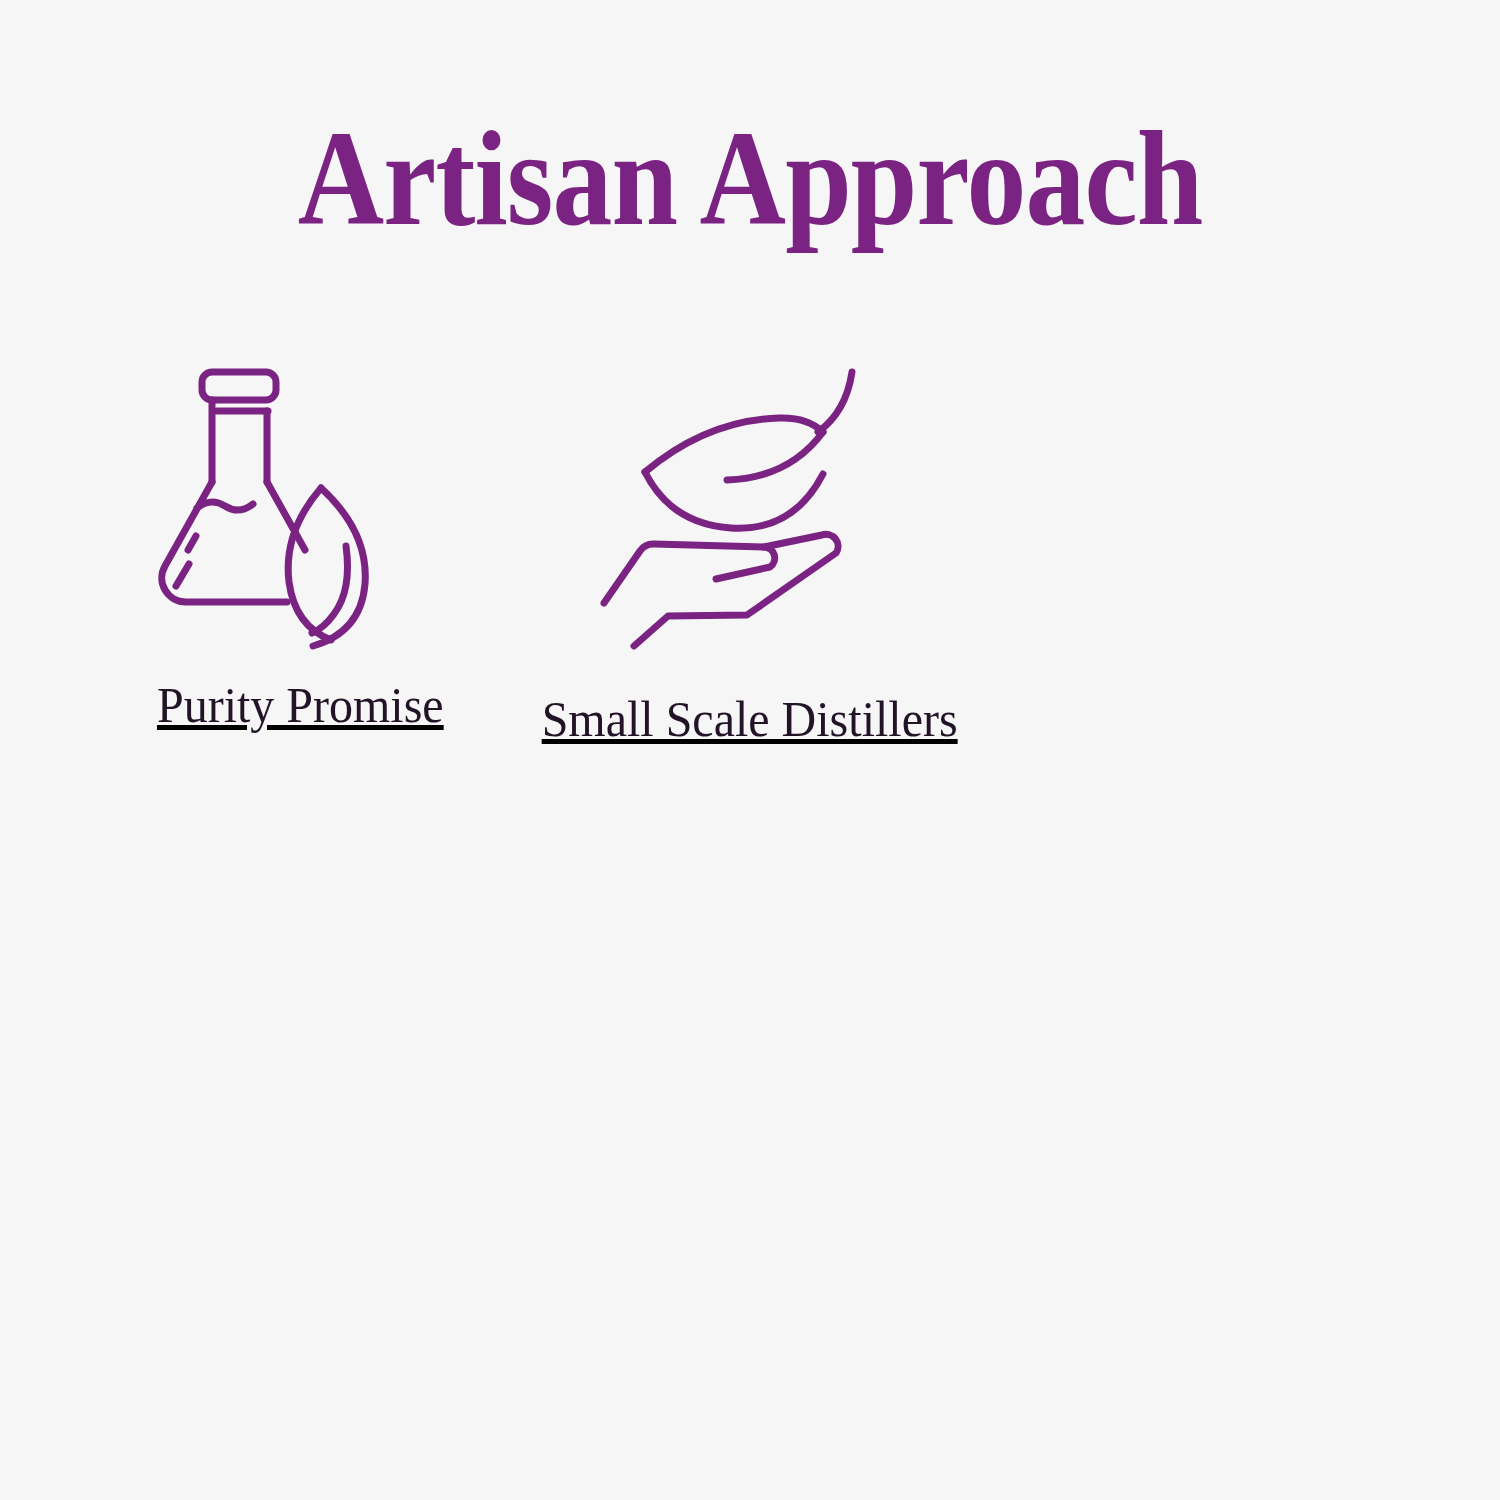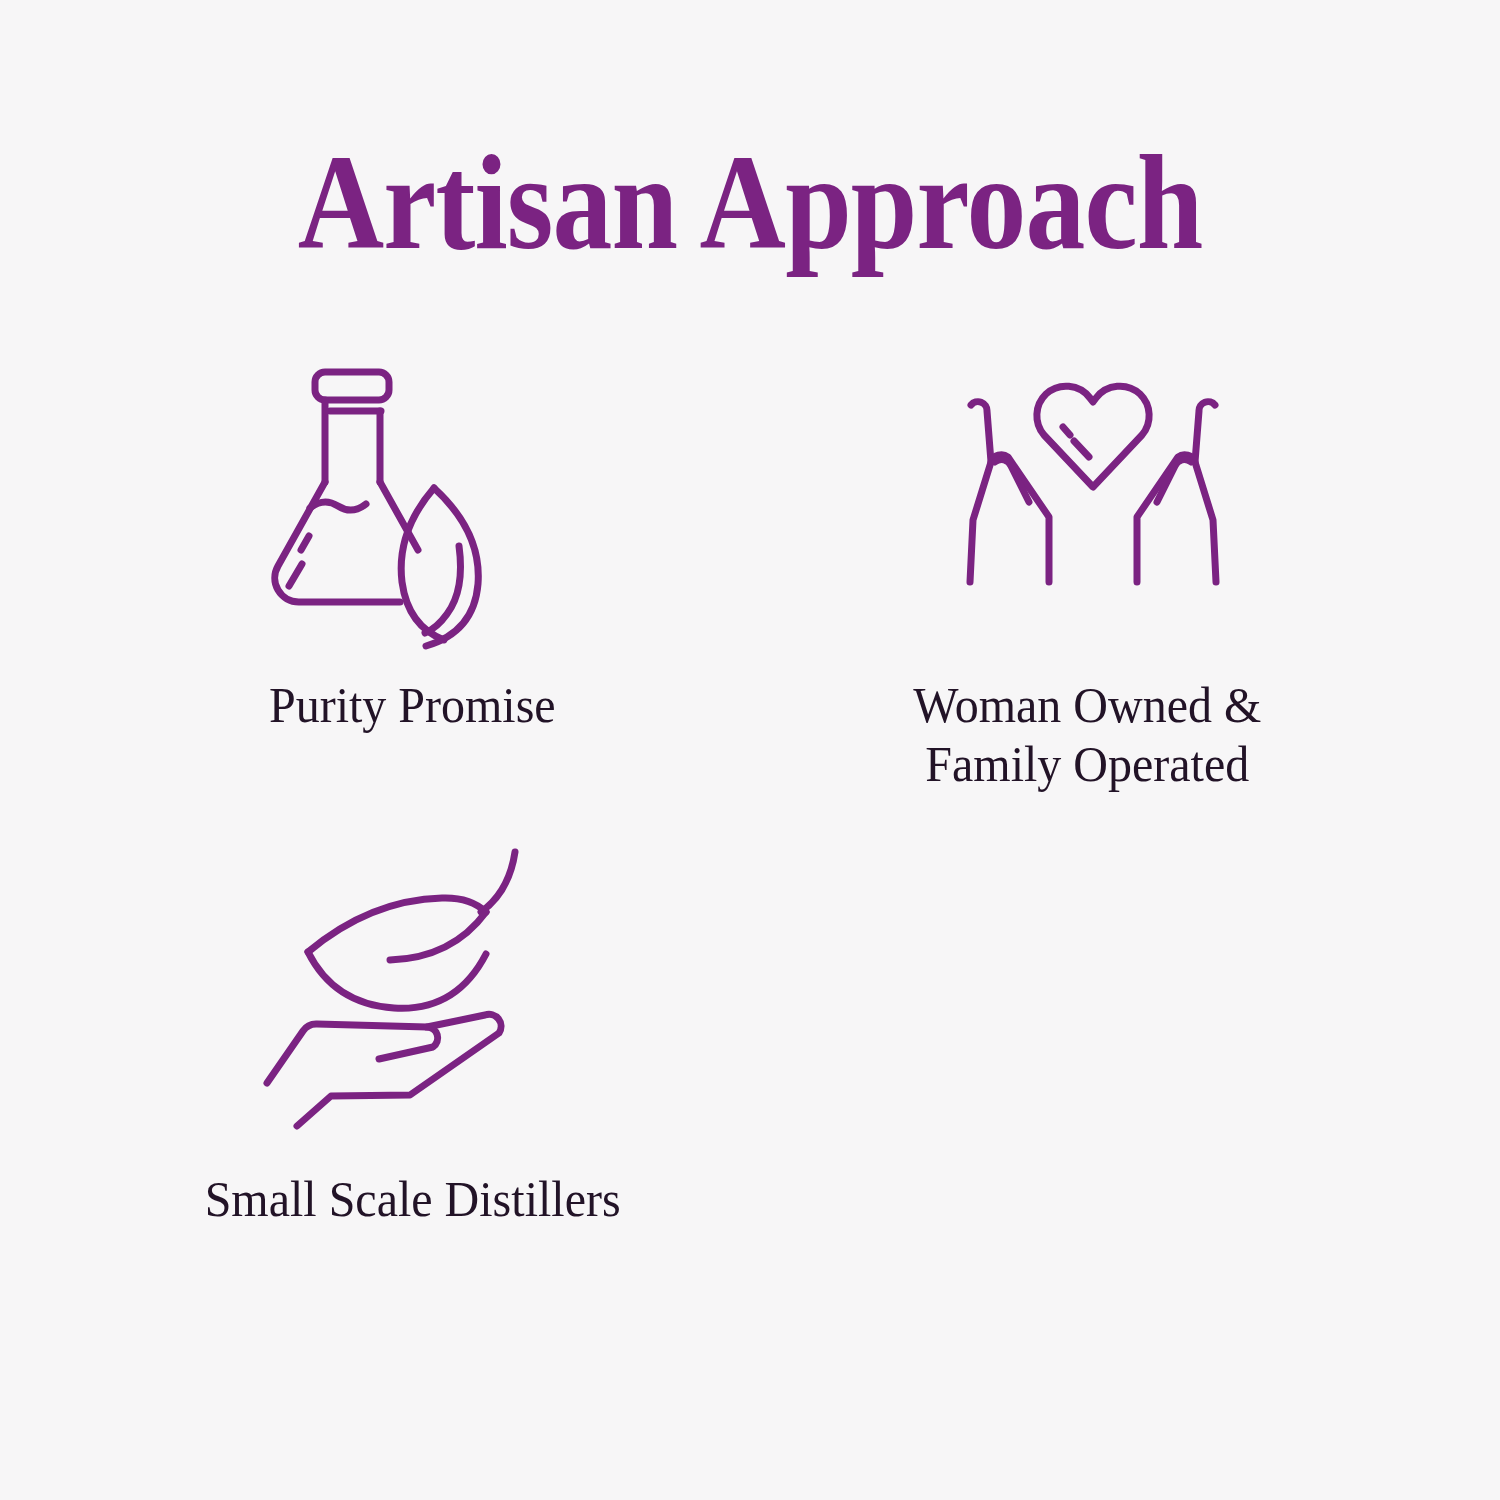--- a/index.html
+++ b/index.html
@@ -23,21 +23,20 @@
     box-sizing: border-box;
   }
 
   
   .title-wrap {
     position: absolute;
     top: 110px;
     left: 0;
     width: 1500px;
     text-align: center;
-    margin-top: 24px;
   }
   .page-title {
     display: inline-block;
     margin: 0;
     color: #7b2382;
     font-family: "Liberation Serif", "DejaVu Serif", serif;
     font-weight: 700;
     font-size: 136px;
     line-height: 1.0;
     letter-spacing: -1px;
@@ -46,24 +45,25 @@
     white-space: nowrap;
   }
 
   
   .feature-grid {
     position: absolute;
     top: 350px;
     left: 75px;
     width: 1350px;
     display: grid;
-    grid-template-columns: 1fr 1fr;
+    grid-template-columns: 1fr 1fr 1fr;
     grid-template-rows: 480px 480px;
     column-gap: 0px;
     row-gap: 0px;
+    text-decoration: underline;
   }
 
   .feature {
     display: flex;
     flex-direction: column;
     align-items: center;
     justify-content: flex-start;
   }
 
   .feature-icon {
@@ -139,45 +139,20 @@
 
           <path class="stroke" d="M166 138 q48 44 44 96 q-4 48 -52 62"></path>
           <path class="stroke" d="M166 138 q-38 44 -32 94 q6 44 42 58"></path>
 
           <path class="stroke" d="M191 196 q6 44 -12 68 q-10 14 -22 19"></path>
         </svg>
       </div>
       <div class="feature-label">Purity Promise</div>
     </div>
 
-    <div class="feature cell-1">
-      <div class="feature-icon">
-        <svg viewBox="0 0 300 300" xmlns="http://www.w3.org/2000/svg" aria-hidden="true">
-
-          <path class="stroke" d="M150 137 L101 85 A30 30 0 0 1 103 44 A30 30 0 0 1 147 48 L150 52 L153 48 A30 30 0 0 1 197 44 A30 30 0 0 1 199 85 Z"></path>
-
-          <path class="stroke" d="M120 77 L127 85"></path>
-          <path class="stroke" d="M131 91 L146 107"></path>
-
-          <path class="stroke" d="M28 55 A9 9 0 0 1 44 61 L48 112 L30 170 L27 232"></path>
-
-          <path class="stroke" d="M48 112 A11 11 0 0 1 65 107 L106 167 L106 232"></path>
-
-          <path class="stroke" d="M52 112 A10 10 0 0 1 68 116 L86 152"></path>
-
-          <path class="stroke" d="M272 55 A9 9 0 0 0 256 61 L252 112 L270 170 L273 232"></path>
-
-          <path class="stroke" d="M252 112 A11 11 0 0 0 235 107 L194 167 L194 232"></path>
-
-          <path class="stroke" d="M248 112 A10 10 0 0 0 232 116 L214 152"></path>
-        </svg>
-      </div>
-      <div class="feature-label">Woman Owned &amp;
-Family Operated</div>
-    </div>
 
     <div class="feature cell-2">
       <div class="feature-icon">
         <svg viewBox="0 0 300 300" xmlns="http://www.w3.org/2000/svg" aria-hidden="true">
 
           <path class="stroke" d="M256 22 q-6 40 -34 60"></path>
 
           <path class="stroke" d="M49 122 q62 -52 134 -54 q28 -1 44 14"></path>
 
           <path class="stroke" d="M49 122 q26 52 86 56 q62 4 92 -54"></path>

